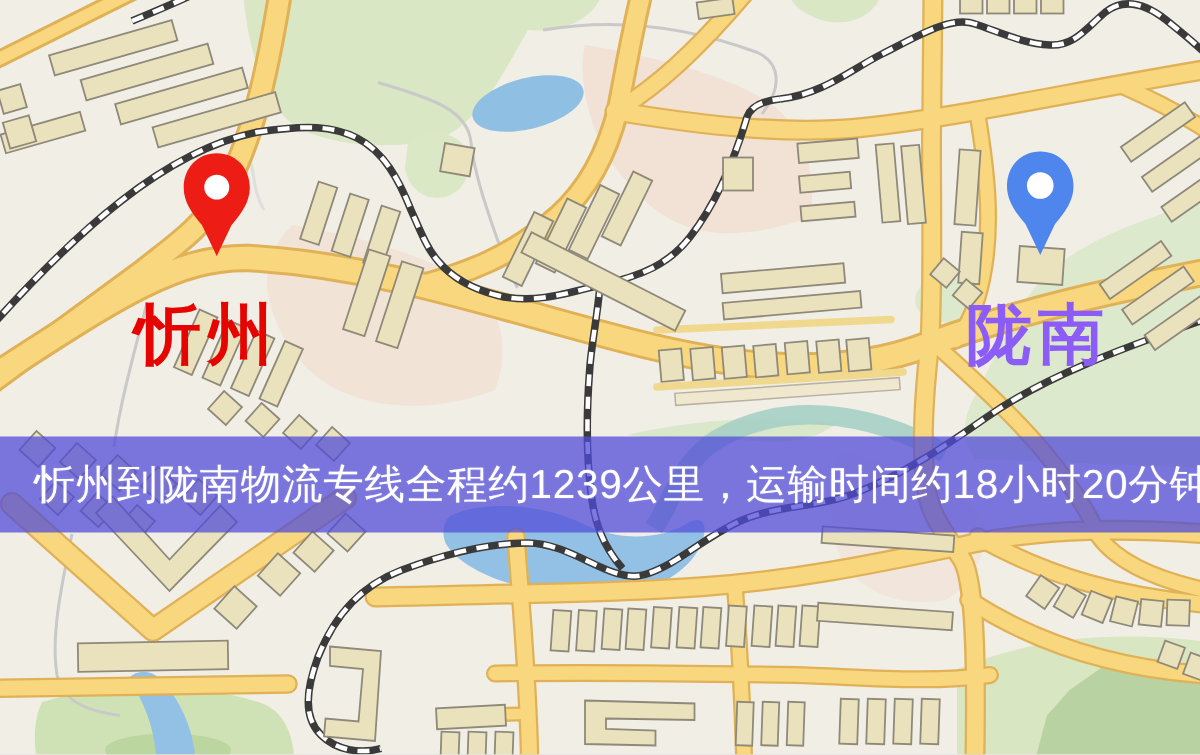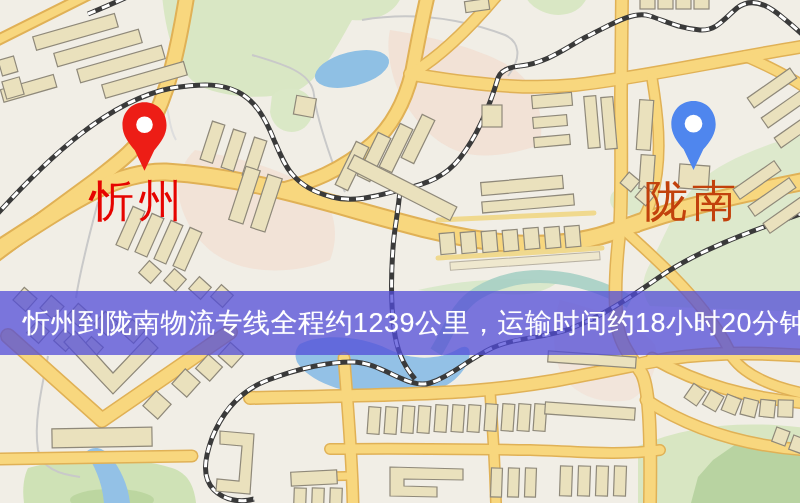--- a/index.html
+++ b/index.html
@@ -28,25 +28,26 @@
     display:flex;align-items:center;
   }
   .banner span{
     color:#ffffff;font-size:27px;padding-left:23px;letter-spacing:0.5px;
     white-space:nowrap;text-shadow:0 0 1px rgba(255,255,255,.4);
   }
   .pin{position:absolute;}
   .pin svg{display:block;}
   .city-label{
     position:absolute;font-family:"Liberation Serif", serif;
-    font-size:44px;font-weight:400;letter-spacing:4px;line-height:1;
+    font-size:44px;font-weight:700;letter-spacing:4px;line-height:1;
     white-space:nowrap;
+    margin-top:22px;
   }
   .city-label.origin{left:90px;top:180px;color:#e60400;}
-  .city-label.dest{left:644px;top:180px;color:#c2410c;}
+  .city-label.dest{left:644px;top:180px;color:#8b5cf6;}
 </style>
 </head>
 <body>
 
 <div class="stage">
 
   <svg class="map-svg" width="800" height="503" viewBox="0 0 800 503">
 
     <rect x="0" y="0" width="800" height="503" fill="#f1eee6"></rect>
 

